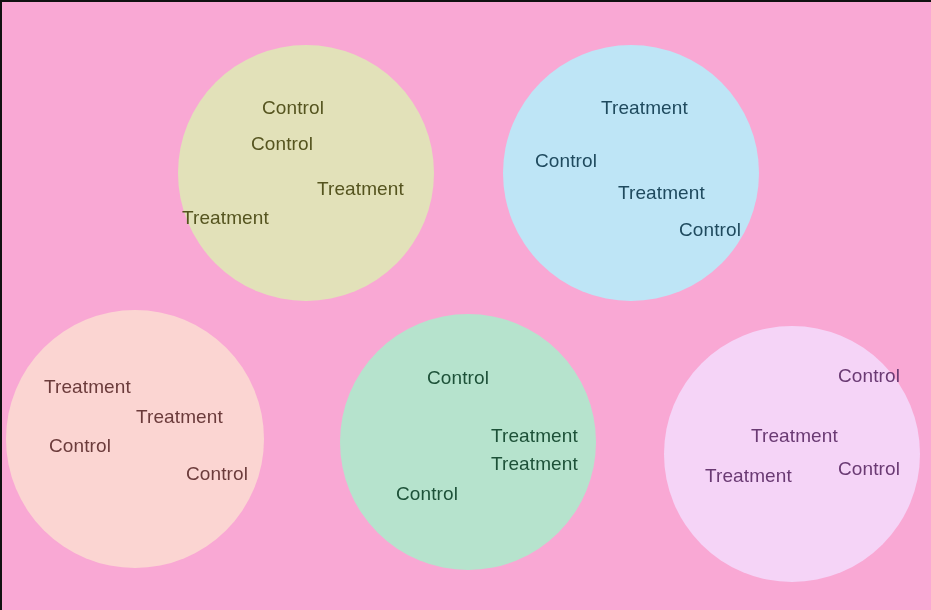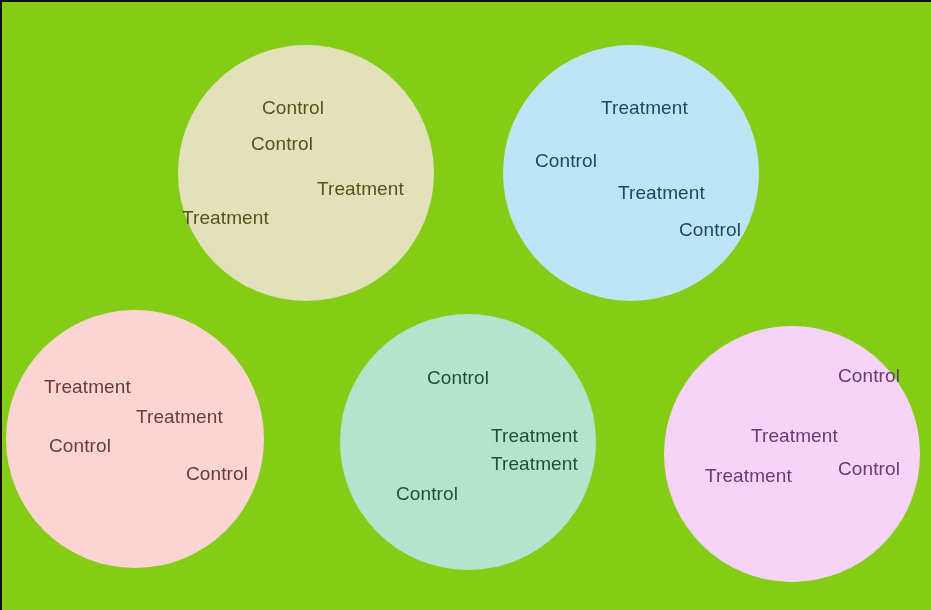--- a/index.html
+++ b/index.html
@@ -32,21 +32,21 @@
     font-family: "Liberation Sans", sans-serif;
     font-size: 19px;
     line-height: 1;
     font-weight: 400;
     letter-spacing: 0.1px;
   }
 </style>
 </head>
 <body>
 
-<div id="canvas" style="width: 931px; height: 610px; background: #84cc16; border-top-color: rgb(17, 17, 17); border-left-color: rgb(17, 17, 17);">
+<div id="canvas" style="width: 931px; height: 610px; background: #f9a8d4; border-top-color: rgb(17, 17, 17); border-left-color: rgb(17, 17, 17);">
     <div class="cluster" style="left: 176px; top: 43px; width: 256px; height: 256px; background: rgb(226, 225, 185);"></div>
     <span class="unit-label" style="left: 260px; top: 96px; color: rgb(85, 84, 31); font-size: 19px;">Control</span>
     <span class="unit-label" style="left: 249px; top: 132px; color: rgb(85, 84, 31); font-size: 19px;">Control</span>
     <span class="unit-label" style="left: 315px; top: 177px; color: rgb(85, 84, 31); font-size: 19px;">Treatment</span>
     <span class="unit-label" style="left: 180px; top: 206px; color: rgb(85, 84, 31); font-size: 19px;">Treatment</span>
     <div class="cluster" style="left: 501px; top: 43px; width: 256px; height: 256px; background: rgb(190, 229, 246);"></div>
     <span class="unit-label" style="left: 599px; top: 96px; color: rgb(31, 74, 94); font-size: 19px;">Treatment</span>
     <span class="unit-label" style="left: 533px; top: 149px; color: rgb(31, 74, 94); font-size: 19px;">Control</span>
     <span class="unit-label" style="left: 616px; top: 181px; color: rgb(31, 74, 94); font-size: 19px;">Treatment</span>
     <span class="unit-label" style="left: 677px; top: 218px; color: rgb(31, 74, 94); font-size: 19px;">Control</span>

